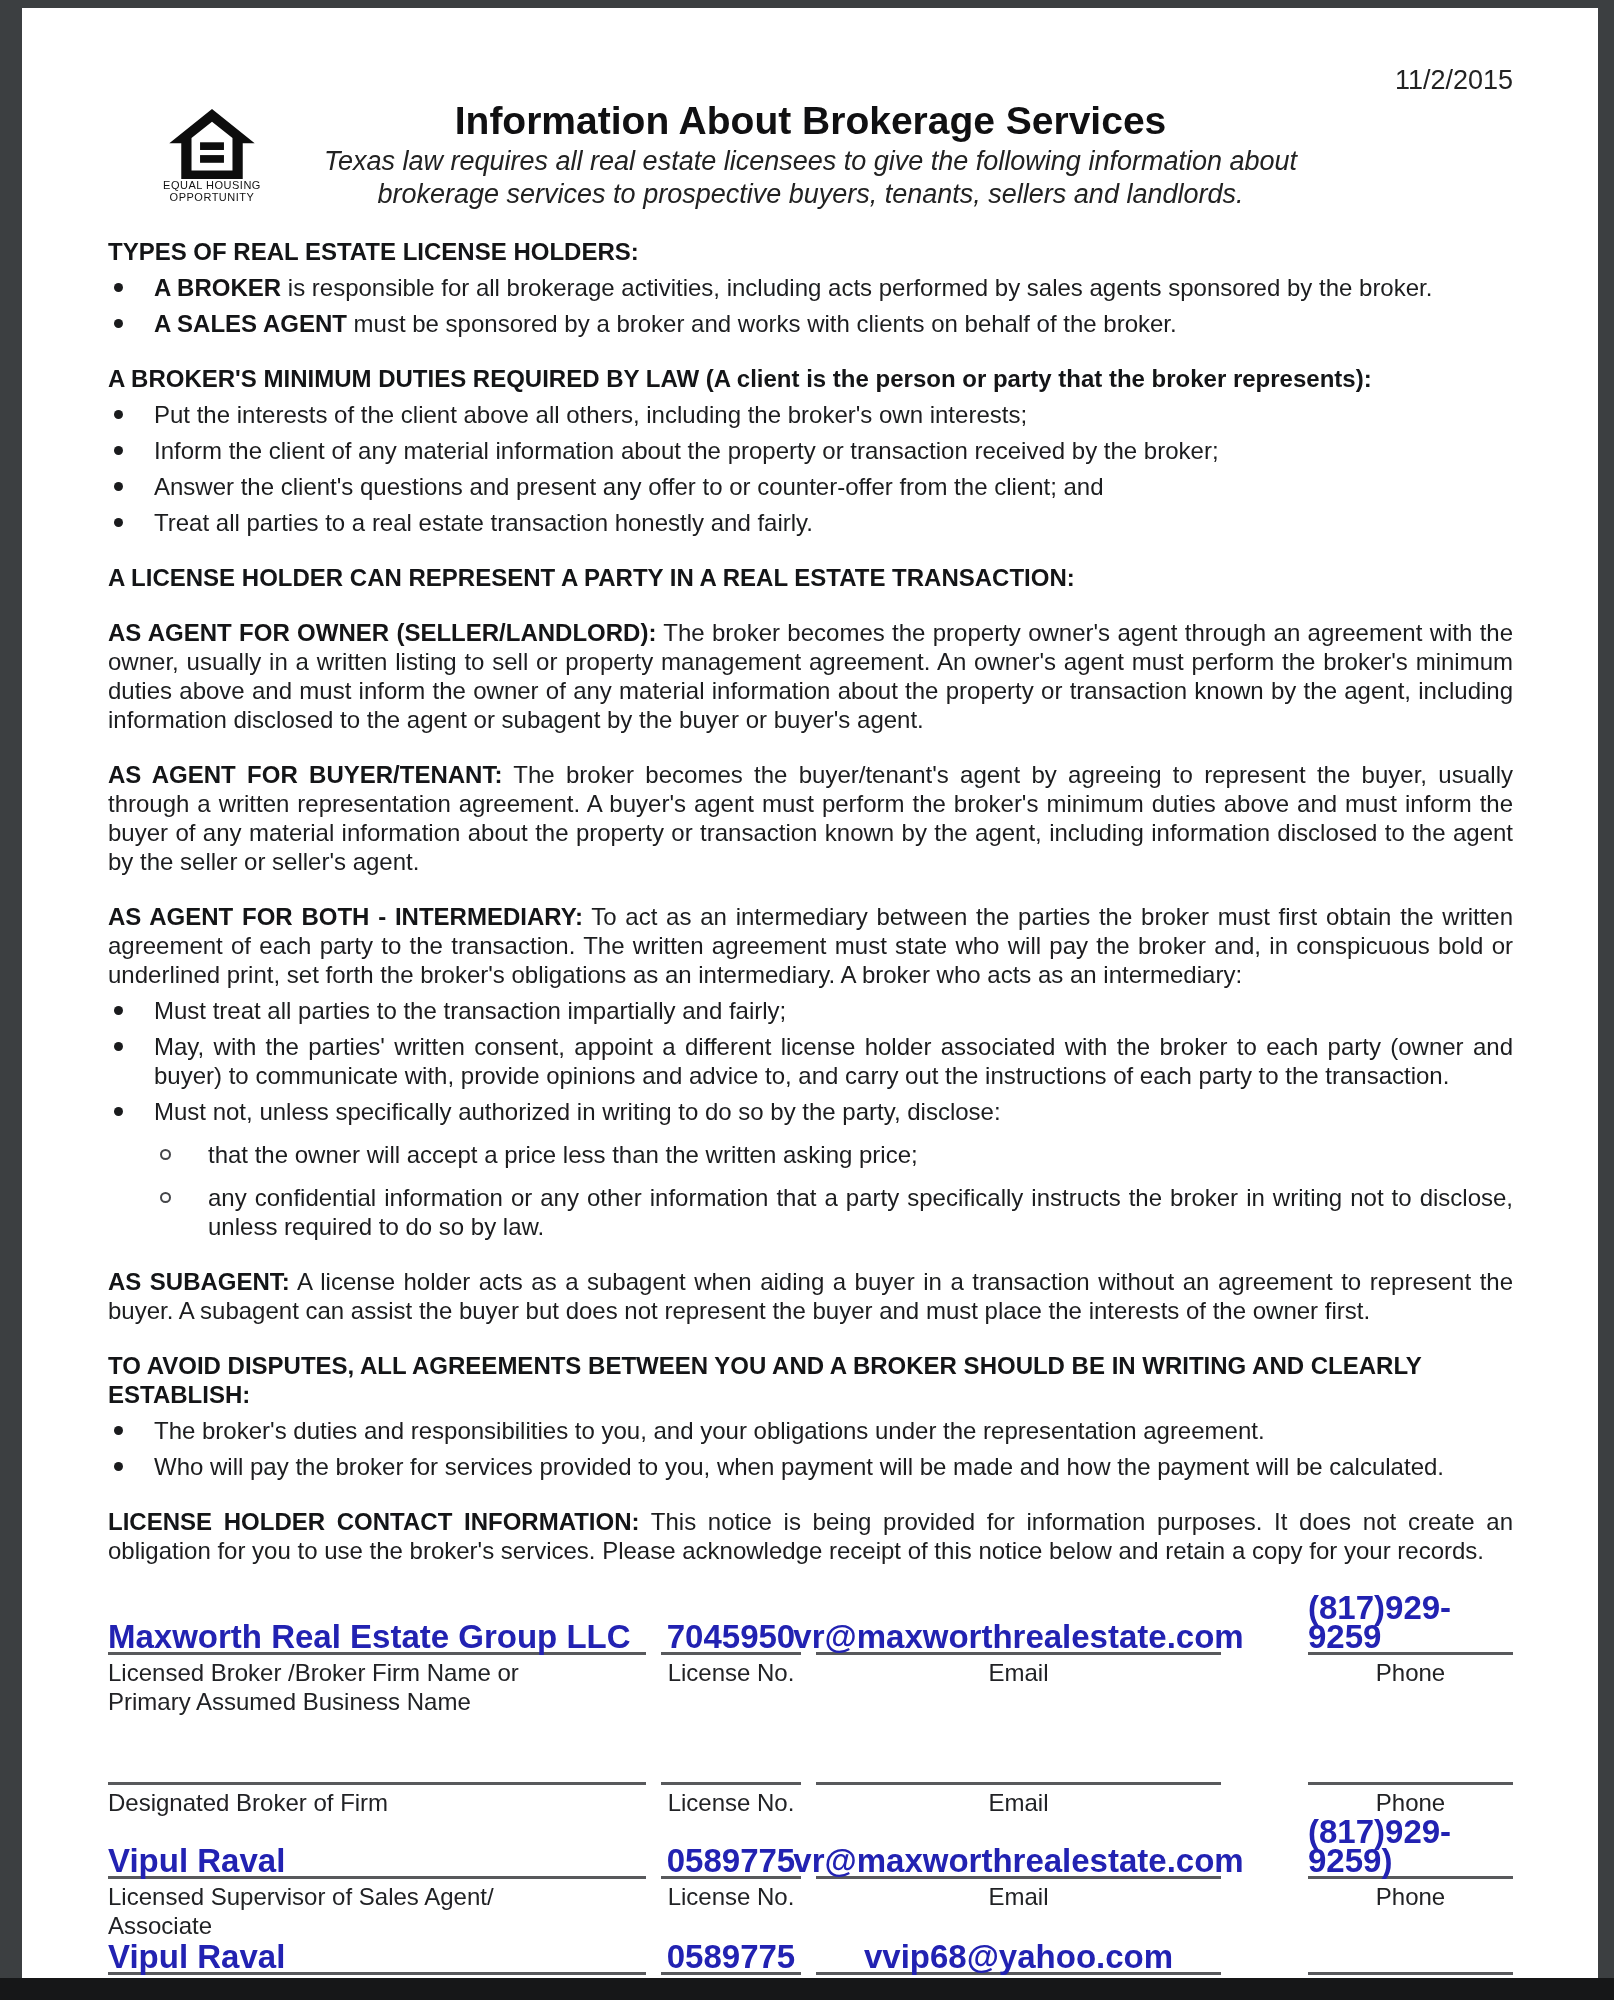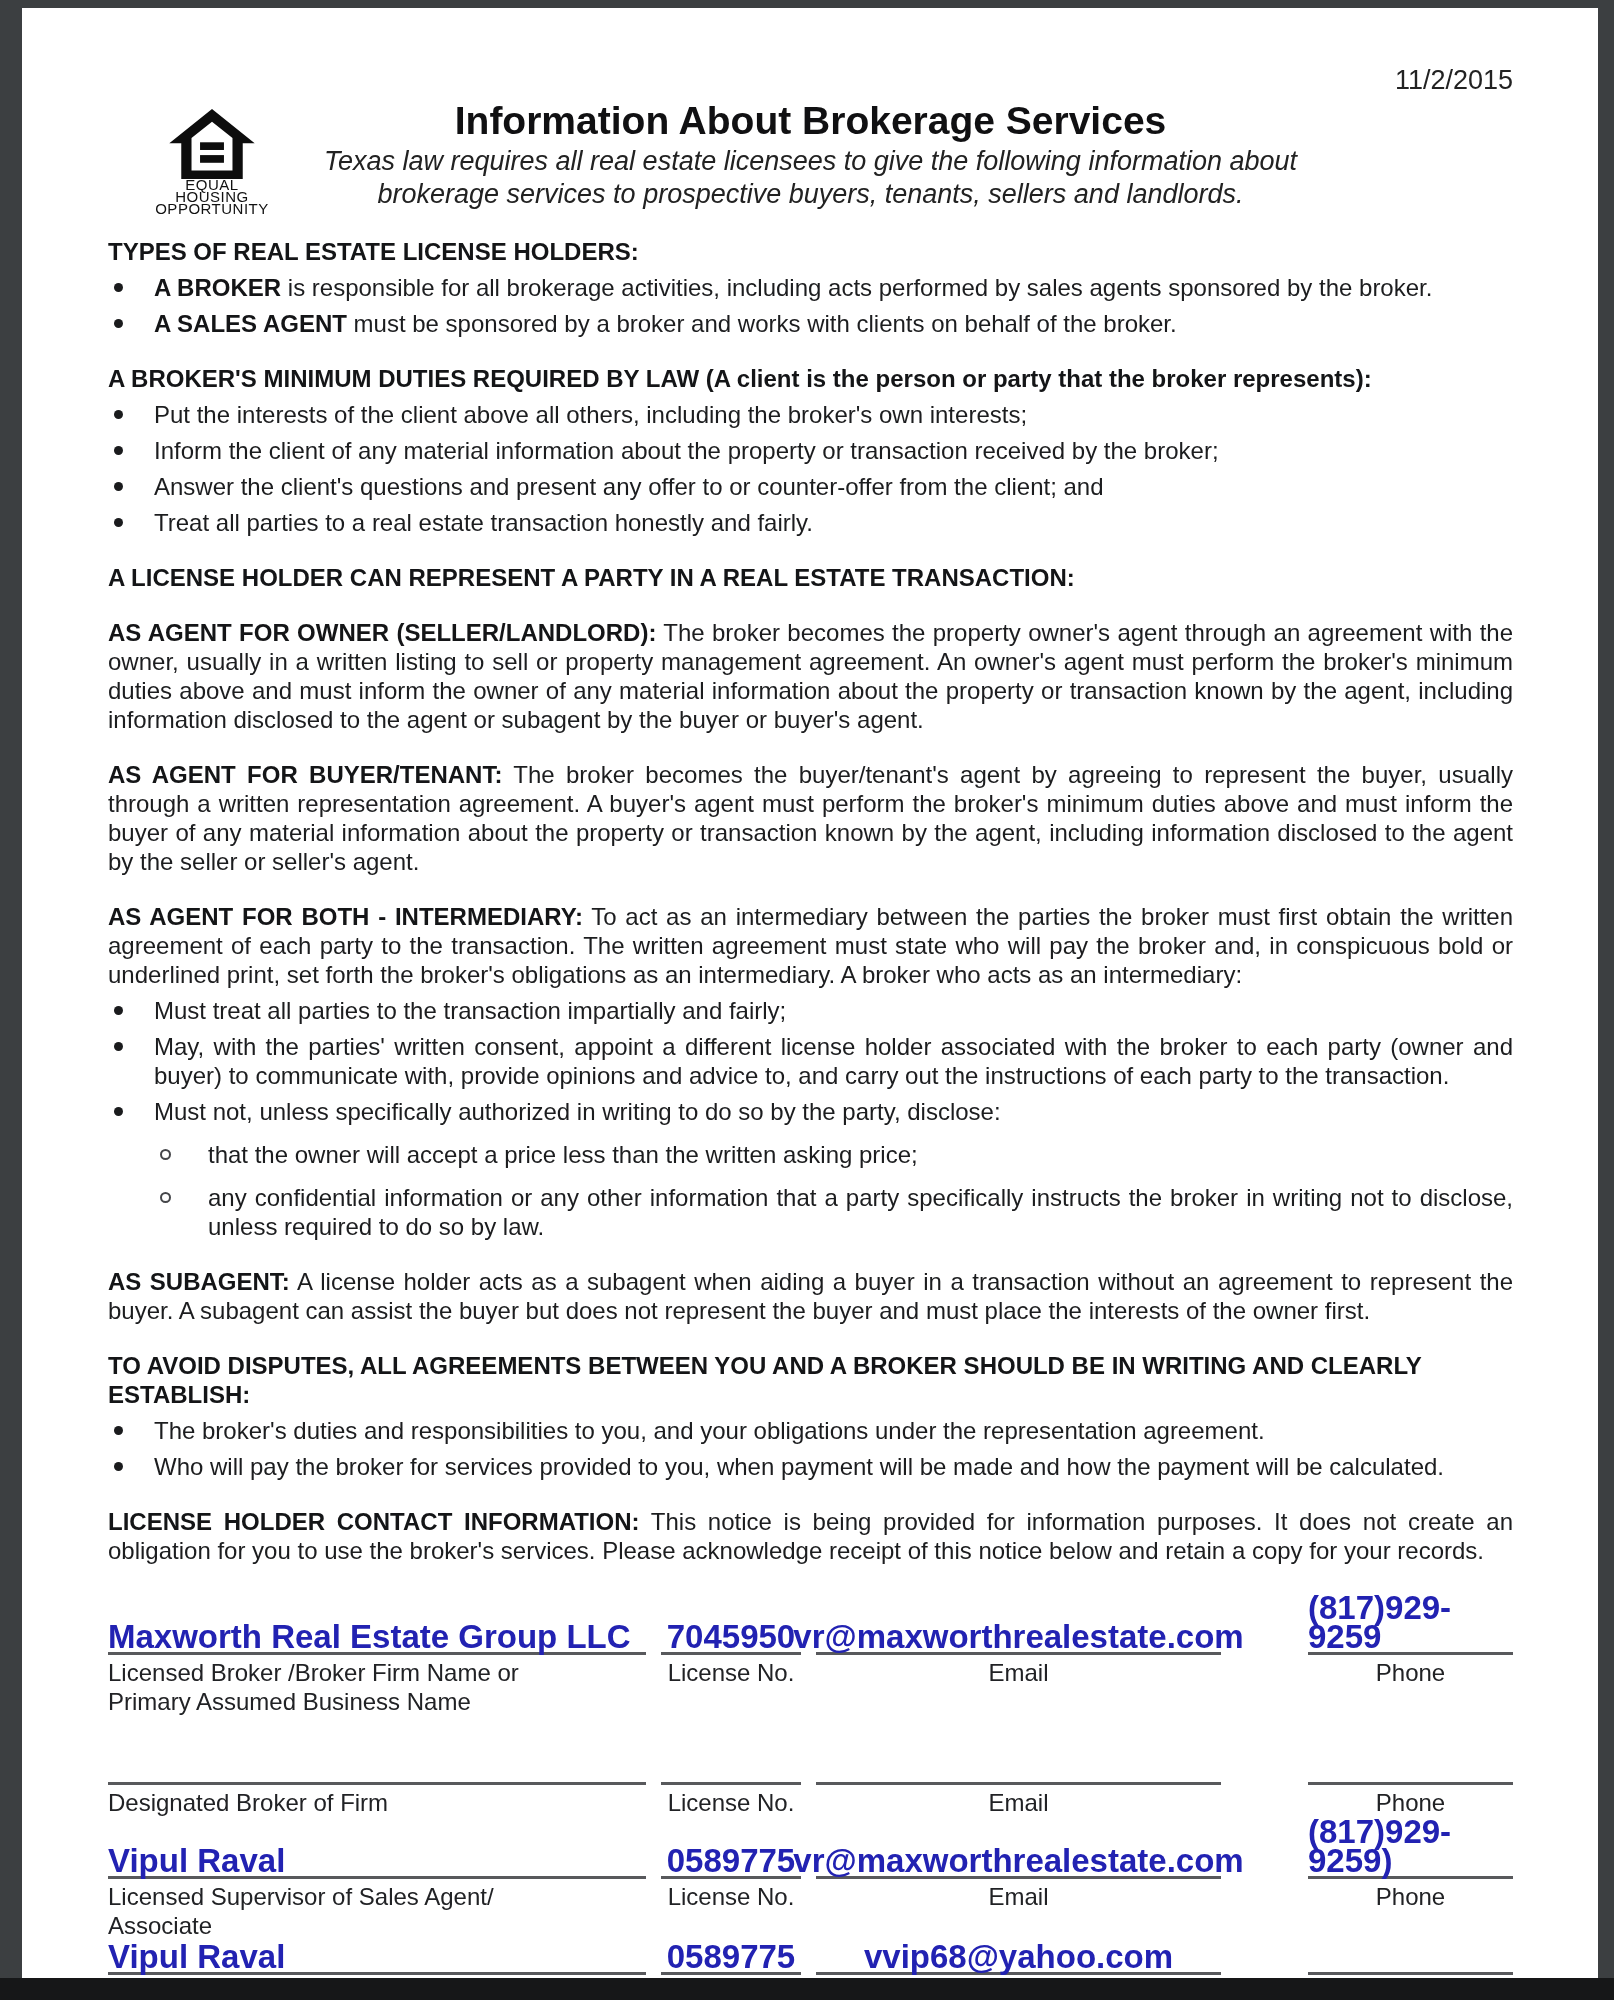--- a/index.html
+++ b/index.html
@@ -15,21 +15,21 @@
     background:#ffffff; color:#1c1d1f;
     padding:16px 85px 0 86px;
     overflow:hidden;
     font-size:24px; line-height:29px;
   }
   .doc-date { margin-top:42px; text-align:right; font-size:27px; color:#222; }
 
   .header { position:relative; text-align:center; margin-top:2px; }
   .eho { position:absolute; left:46px; top:12px; width:116px; text-align:center; }
   .eho svg { display:block; margin:0 auto; }
-  .eho .cap { font-size:15px; line-height:12px; letter-spacing:0.5px; color:#111; }
+  .eho .cap { font-size:11px; line-height:12px; letter-spacing:0.5px; color:#111; }
   .title { font-family:Liberation Sans, sans-serif; font-weight:700; font-size:39px; line-height:48px; color:#101012; }
   .subtitle { font-style:italic; font-size:27px; line-height:33px; color:#222; }
 
   .sec { margin-top:26px; }
   .h { font-weight:700; color:#141517; }
   .p { text-align:justify; }
   .lead { font-weight:700; color:#141517; }
 
   .li { position:relative; padding-left:46px; margin-top:7px; text-align:justify; }
   .li::before { content:""; position:absolute; left:6px; top:10px; width:9px; height:9px; border-radius:50%; background:#1a1b1d; }

